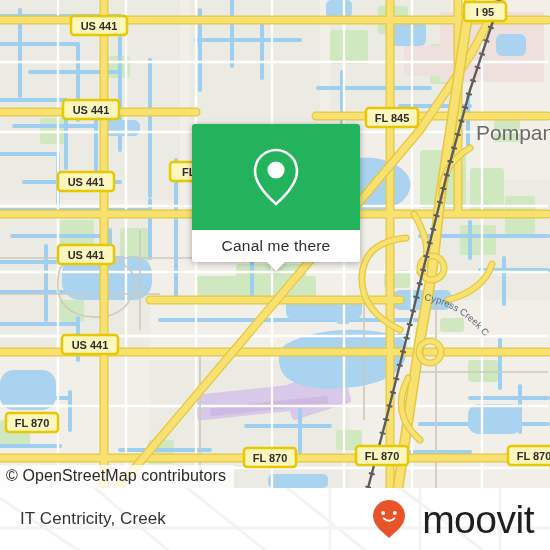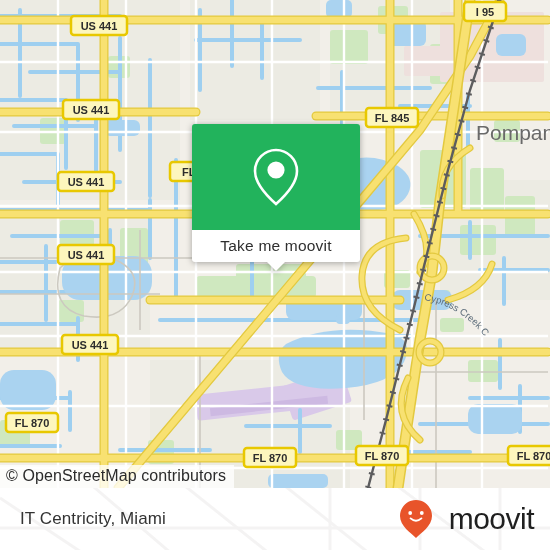--- a/index.html
+++ b/index.html
@@ -96,21 +96,21 @@
     white-space: nowrap;
   }
   #brand {
     position: absolute;
     right: 16px; top: 50%;
     transform: translateY(-50%);
     display: flex;
     align-items: center;
   }
   #brand-name {
-    font-size: 30px;
+    font-size: 39px;
     color: #1f1f1f;
     letter-spacing: -0.5px;
     line-height: 1;
     margin-left: 16px;
   }
 
   .shield-text { font-size: 11px; font-weight: bold; fill: #2d2d2d; font-family: "Liberation Sans", sans-serif; }
   .city-text { font-size: 21px; fill: #6a6a6a; font-family: "Liberation Sans", sans-serif; }
   .water-text { font-size: 9.5px; fill: #5a6a78; font-family: "Liberation Sans", sans-serif; }
 </style>
@@ -362,35 +362,35 @@
   </div>
 
   <div id="popup">
     <div id="popup-top">
       <svg width="52" height="62" viewBox="0 0 52 62">
         <path d="M26 4 C14.4 4 5 13.4 5 25 C5 37 17 50 26 58 C35 50 47 37 47 25 C47 13.4 37.6 4 26 4 Z" fill="none" stroke="#ffffff" stroke-width="2.6"></path>
         <circle cx="26" cy="24" r="8.6" fill="#ffffff"></circle>
       </svg>
     </div>
     <div id="popup-bottom">
-      <span id="popup-label">Take me moovit</span>
+      <span id="popup-label">Canal me there</span>
       <div id="popup-tail"></div>
     </div>
   </div>
 
   <div id="footer">
     <svg id="footer-bg" width="550" height="120" viewBox="0 0 550 120">
       <g stroke="#eceaea" stroke-width="3" fill="none">
         <path d="M0 40 L120 120 M60 0 L200 120 M150 0 L300 120 M250 0 L400 120 M360 0 L520 120"></path>
         <path d="M0 70 H550 M0 100 H550"></path>
         <path d="M330 0 V120 M420 0 V120 M500 0 V120"></path>
       </g>
     </svg>
 
-    <div id="footer-title">IT Centricity, Miami</div>
+    <div id="footer-title">IT Centricity, Creek</div>
 
     <div id="brand">
       <svg width="34" height="40" viewBox="0 0 34 40">
         <path d="M17 1 C8.2 1 1 8.2 1 17 C1 27 12 34 17 39 C22 34 33 27 33 17 C33 8.2 25.8 1 17 1 Z" fill="#e8542a"></path>
         <circle cx="11.2" cy="14" r="1.9" fill="#ffffff"></circle>
         <circle cx="22.8" cy="14" r="1.9" fill="#ffffff"></circle>
         <path d="M11.6 19.4 q5.4 4.6 10.8 0" stroke="#ffffff" stroke-width="1.9" fill="none" stroke-linecap="round"></path>
       </svg>
       <span id="brand-name">moovit</span>
     </div>

